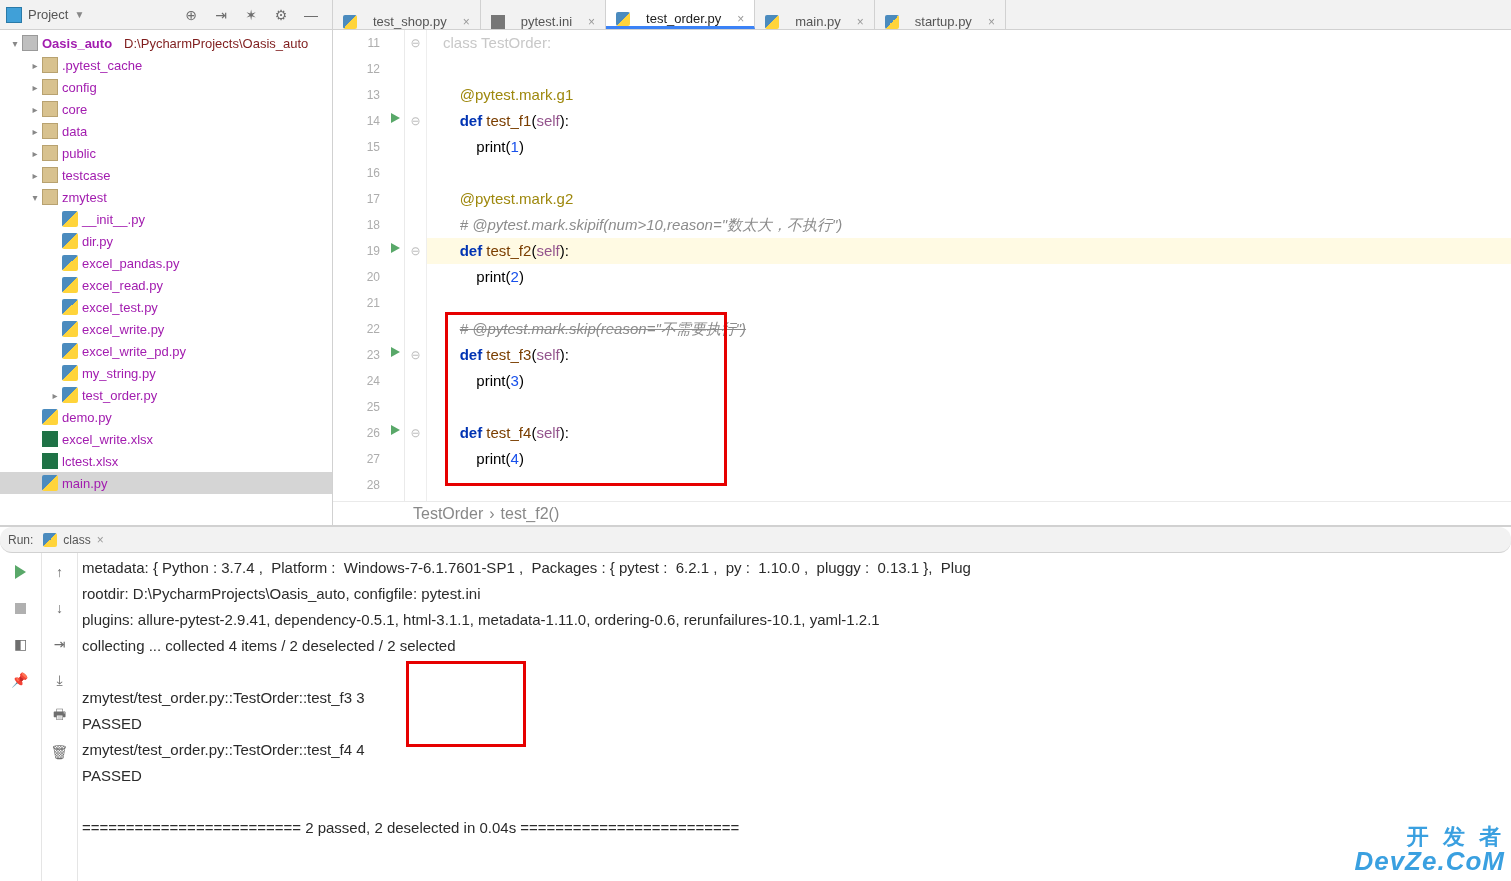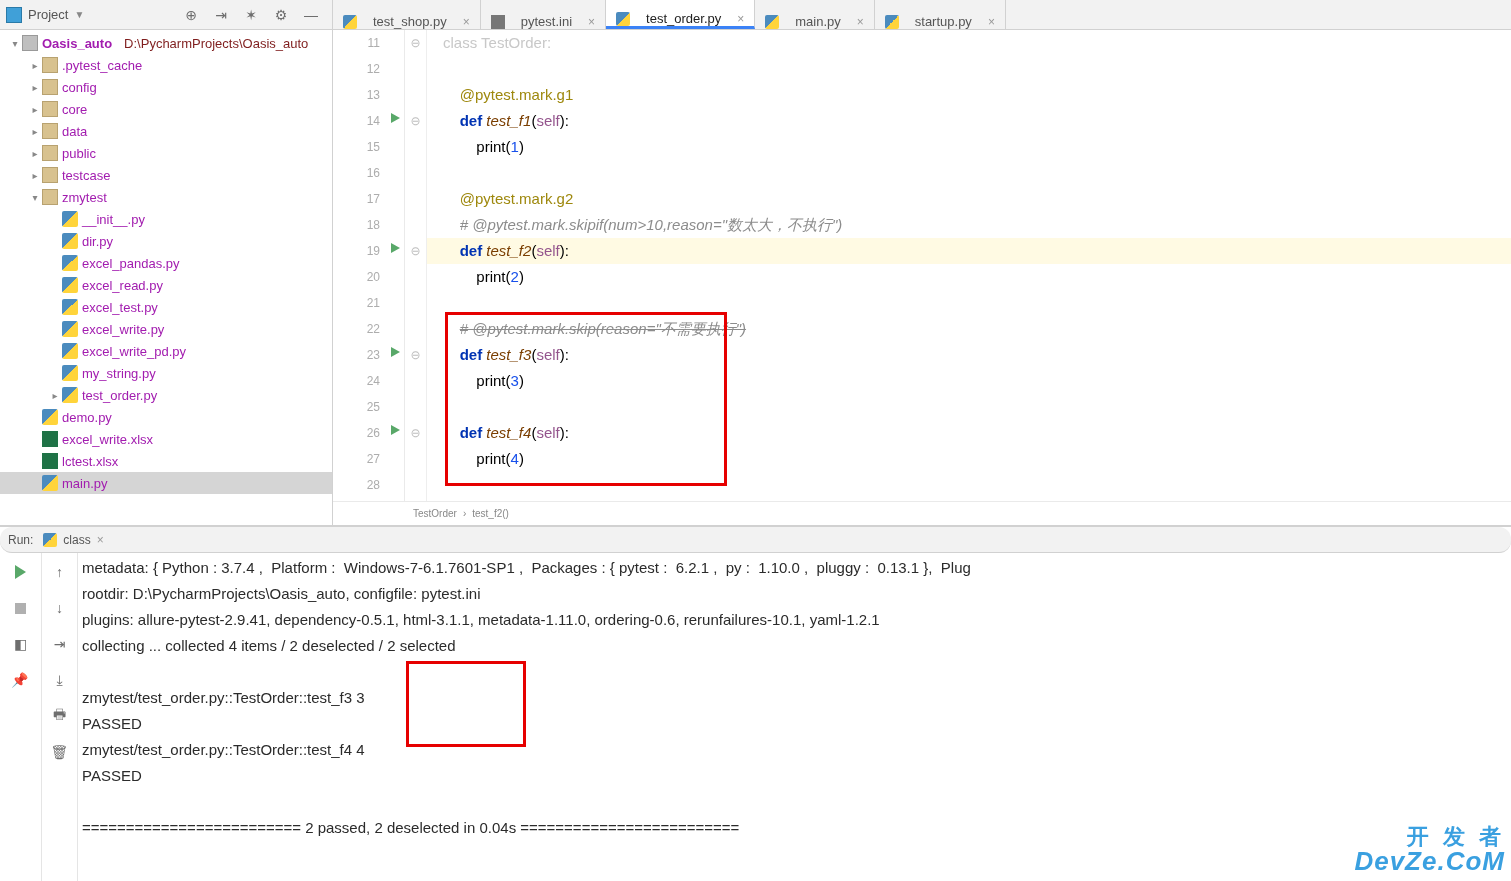--- a/index.html
+++ b/index.html
@@ -39,27 +39,27 @@
 .gutter { width: 72px; background: #fff; border-right: 1px solid #eaeaea; text-align: right; color: #adadad; padding-right: 24px; font-size: 12px; user-select: none; position: relative; }
 .gutter .gl { height: 26px; position: relative; }
 .gutter .gl .run { position: absolute; right: -20px; top: 5px; width: 0; height: 0; border-left: 9px solid #59a869; border-top: 5px solid transparent; border-bottom: 5px solid transparent; }
 .gutter-icons { width: 22px; background: #fff; border-right: 1px solid #eee; }
 .gic { height: 26px; display: flex; align-items: center; justify-content: center; color: #bfbfbf; font-size: 12px; }
 .code { flex: 1; background: #fff; position: relative; }
 .cl { height: 26px; padding-left: 16px; white-space: pre; }
 .cl.hl { background: #fffae3; }
 .kw { color: #0033b3; font-weight: bold; }
 .dec { color: #9e880d; }
-.fn { color: #7a3e00; font-style: italic; }
+.fn { color: #7a3e00; }
 .self { color: #94558d; }
 .pr { color: #000; margin-top: 28px; }
 .num { color: #1750eb; }
 .cm { color: #8c8c8c; font-style: italic; }
 .redbox { position: absolute; border: 3px solid #e60000; pointer-events: none; }
-.breadcrumb { height: 24px; border-top: 1px solid #eaeaea; display: flex; align-items: center; padding-left: 80px; font-size: 10px; color: #888; gap: 6px; }
+.breadcrumb { height: 24px; border-top: 1px solid #eaeaea; display: flex; align-items: center; padding-left: 80px; font-size: 16px; color: #888; gap: 6px; }
 
 .run-panel { height: 355px; display: flex; flex-direction: column; border-top: 1px solid #d1d1d1; }
 .run-header { height: 26px; display: flex; align-items: center; background: #f2f2f2; border-bottom: 1px solid #d1d1d1; padding: 0 8px; font-size: 12px; color: #555; border-radius: 12px; }
 .run-header .pyic { width: 14px; height: 14px; background: linear-gradient(135deg,#4b8bbe 50%,#ffd43b 50%); border-radius: 2px; margin: 0 6px 0 10px; }
 .run-header .rclose { color: #999; margin-left: 6px; cursor: pointer; }
 .run-body { flex: 1; display: flex; min-height: 0; }
 .run-left { width: 42px; border-right: 1px solid #e5e5e5; display: flex; flex-direction: column; align-items: center; padding-top: 10px; gap: 18px; color: #6e6e6e; }
 .run-left2 { width: 36px; border-right: 1px solid #e5e5e5; display: flex; flex-direction: column; align-items: center; padding-top: 10px; gap: 18px; color: #6e6e6e; }
 .ric { width: 18px; height: 18px; display: flex; align-items: center; justify-content: center; font-size: 14px; cursor: pointer; }
 .play { width:0;height:0;border-left:11px solid #59a869;border-top:7px solid transparent;border-bottom:7px solid transparent; }

